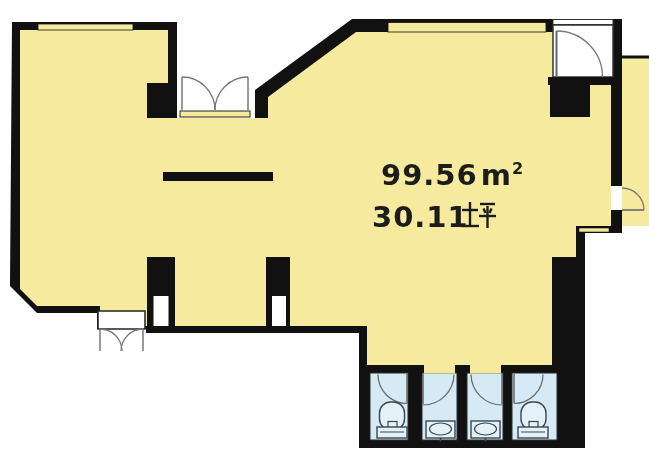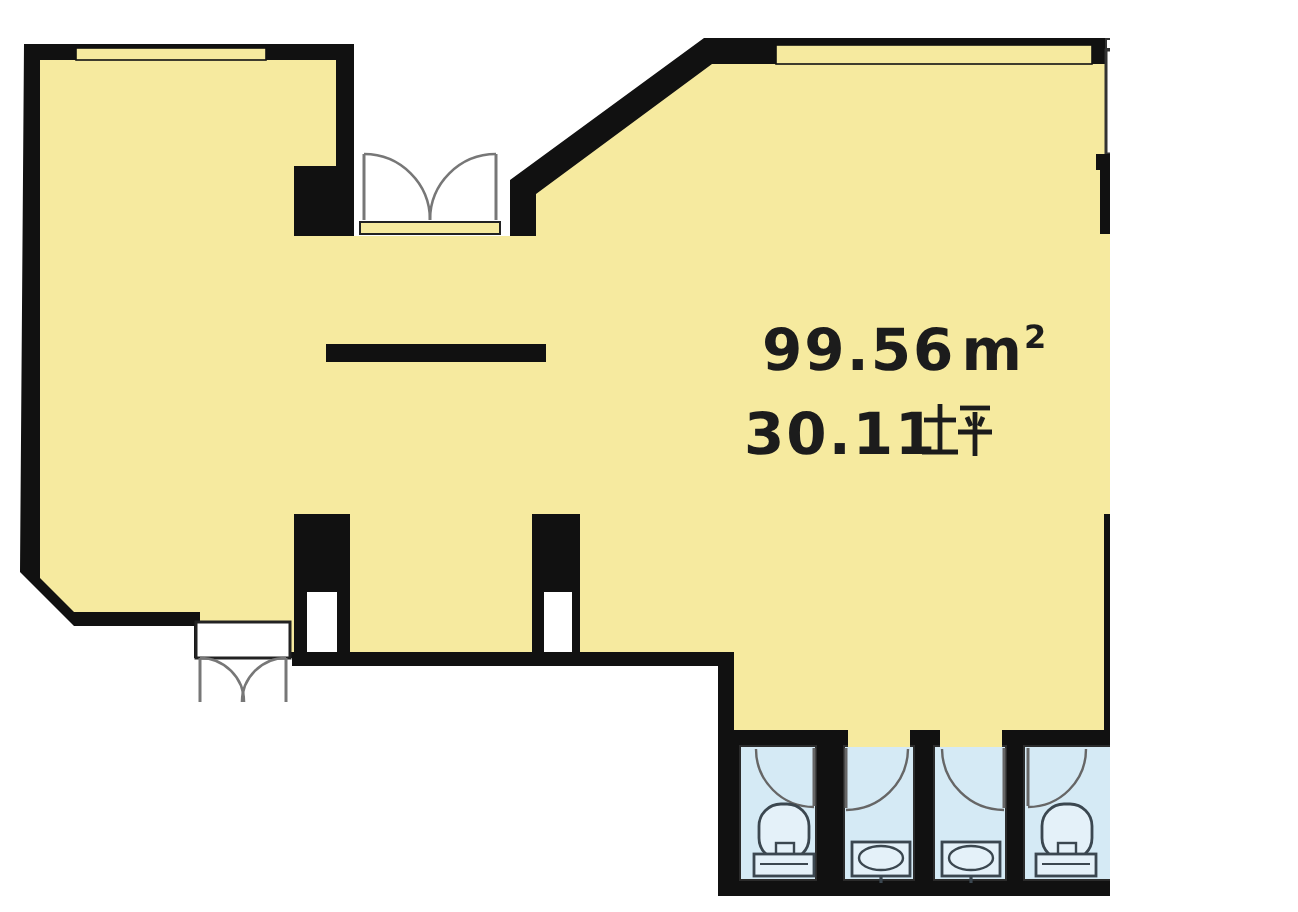--- a/index.html
+++ b/index.html
@@ -1,16 +1,16 @@
 <!DOCTYPE html>
 <html><head>
 <meta charset="utf-8">
 <style>
   html,body{margin:0;padding:0;background:#ffffff;}
-  .stage{position:relative;width:555px;height:456px;background:#ffffff;overflow:hidden;
+  .stage{position:relative;width:649px;height:456px;background:#ffffff;overflow:hidden;
          font-family:"DejaVu Sans","Liberation Sans",sans-serif;}
   svg{display:block}
   .area-text{font-family:"DejaVu Sans","Liberation Sans",sans-serif;font-weight:bold;
              fill:#1c1c1c;font-size:29px;letter-spacing:1px;}
 </style>
 </head>
 <body>
 
 <div class="stage">
 <svg width="649" height="456" viewBox="0 0 649 456">

